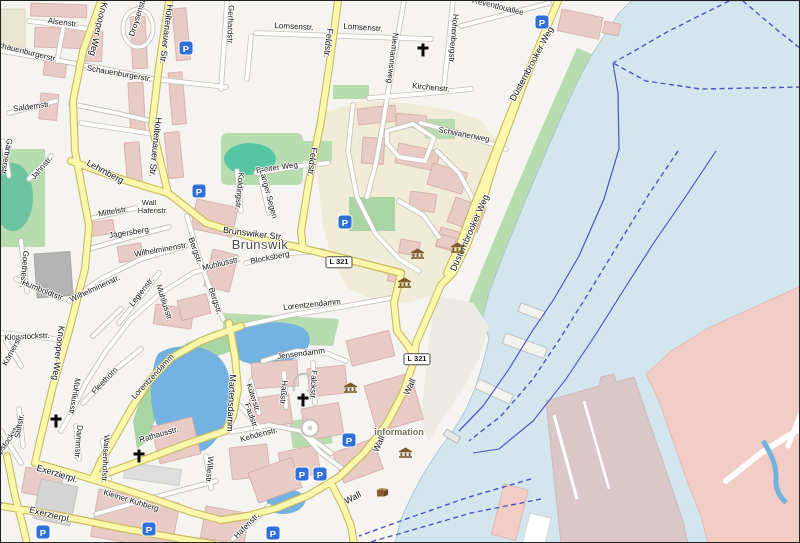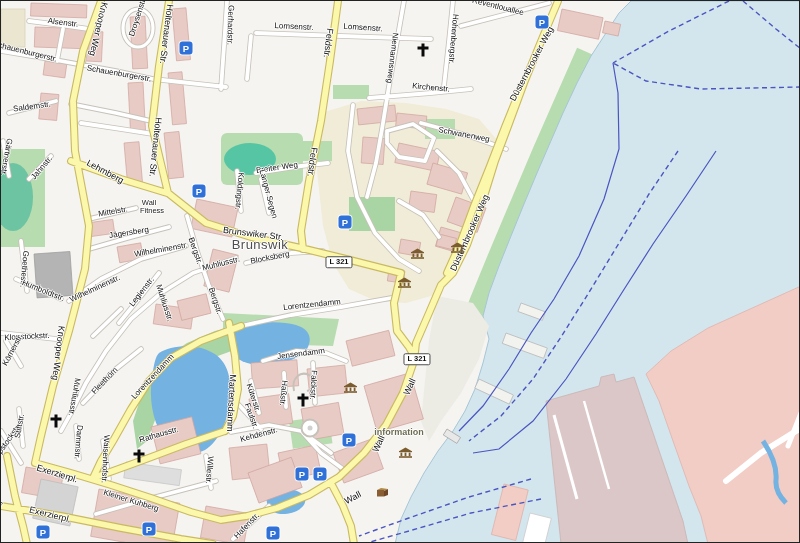--- a/index.html
+++ b/index.html
@@ -259,21 +259,21 @@
       <span class="lbl " style="font-size: 8px; transform: translate(-50%, -50%) rotate(75deg); left: 267px; top: 193px;">Langer Segen</span>
       <span class="lbl " style="font-size: 8px; transform: translate(-50%, -50%) rotate(95deg); left: 238px; top: 190px;">Koldingstr.</span>
       <span class="lbl " style="font-size: 9px; transform: translate(-50%, -50%) rotate(97deg); left: 327px; top: 42px;">Feldstr.</span>
       <span class="lbl " style="font-size: 9px; transform: translate(-50%, -50%) rotate(98deg); left: 311px; top: 161px;">Feldstr.</span>
       <span class="lbl " style="font-size: 9px; transform: translate(-50%, -50%) rotate(-65deg); left: 409px; top: 386px;">Wall</span>
       <span class="lbl " style="font-size: 9px; transform: translate(-50%, -50%) rotate(-65deg); left: 378px; top: 443px;">Wall</span>
       <span class="lbl " style="font-size: 9px; transform: translate(-50%, -50%) rotate(-28deg); left: 352px; top: 497px;">Wall</span>
       <span class="lbl place-lbl" style="font-size: 13px; color: rgb(78, 78, 78); transform: translate(-50%, -50%) rotate(0deg); left: 259px; top: 243px;">Brunswik</span>
       <span class="lbl " style="font-size: 9px; color: rgb(109, 107, 82); font-weight: bold; transform: translate(-50%, -50%) rotate(0deg); left: 398px; top: 431px;">information</span>
       <span class="lbl " style="font-size: 7.5px; color: rgb(26, 26, 26); transform: translate(-50%, -50%) rotate(0deg); left: 148px; top: 202px;">Wall</span>
-      <span class="lbl " style="font-size: 7.5px; color: rgb(26, 26, 26); transform: translate(-50%, -50%) rotate(0deg); left: 151px; top: 210px;">Fitness</span>
+      <span class="lbl " style="font-size: 7.5px; color: rgb(26, 26, 26); transform: translate(-50%, -50%) rotate(0deg); left: 151px; top: 210px;">Hafenstr</span>
       <span class="badge" style="left: 338px; top: 261px;">L 321</span>
       <span class="badge" style="left: 416px; top: 358px;">L 321</span>
       <div class="p-icon" style="left: 185px; top: 47px;">P</div>
       <div class="p-icon" style="left: 541px; top: 21px;">P</div>
       <div class="p-icon" style="left: 198px; top: 190px;">P</div>
       <div class="p-icon" style="left: 344px; top: 221px;">P</div>
       <div class="p-icon" style="left: 348px; top: 439px;">P</div>
       <div class="p-icon" style="left: 301px; top: 473px;">P</div>
       <div class="p-icon" style="left: 319px; top: 473px;">P</div>
       <div class="p-icon" style="left: 272px; top: 532px;">P</div>

